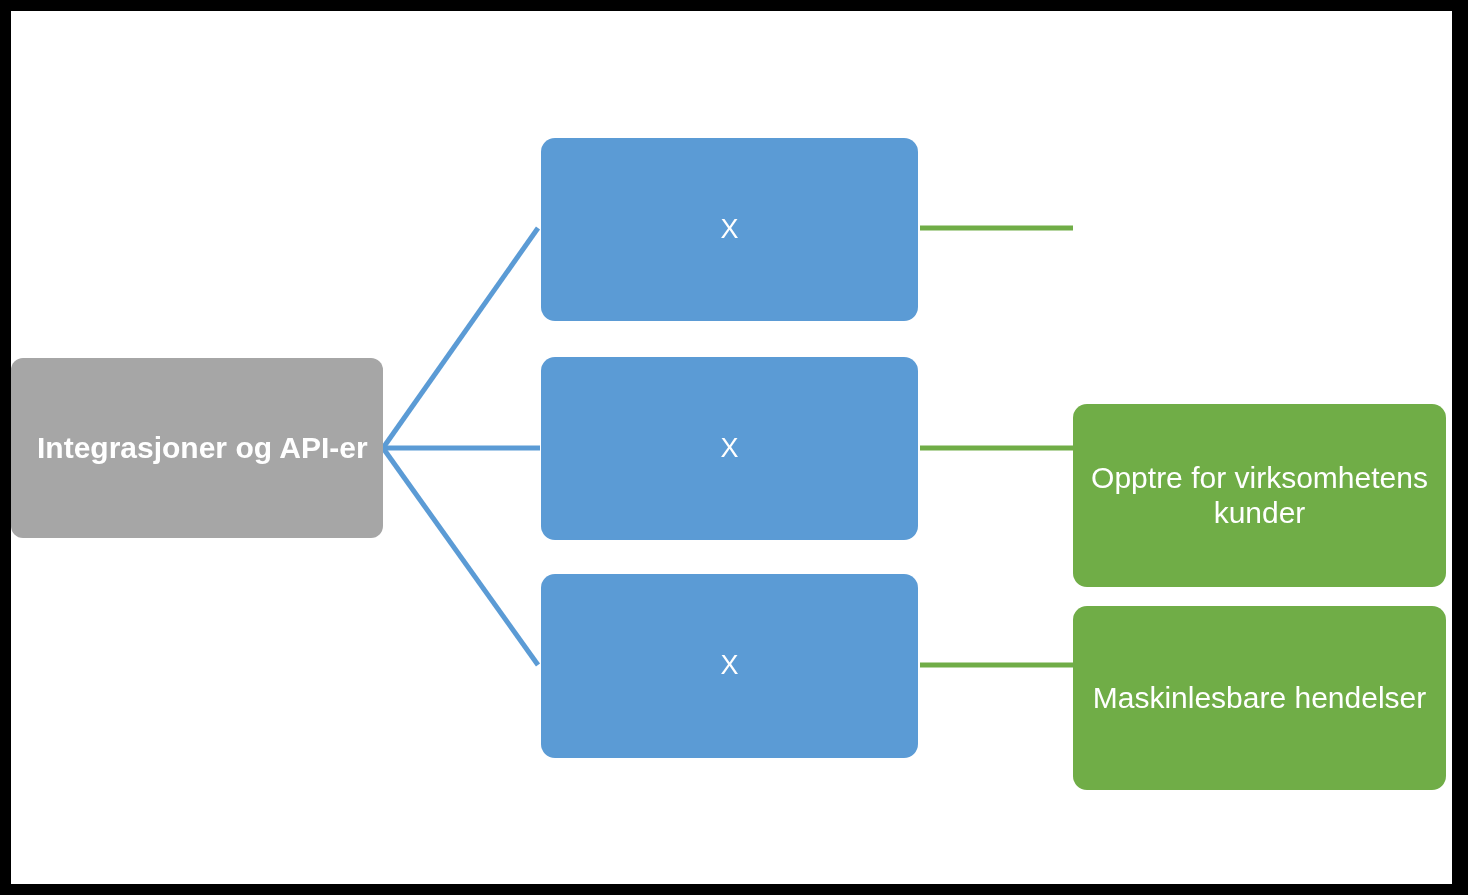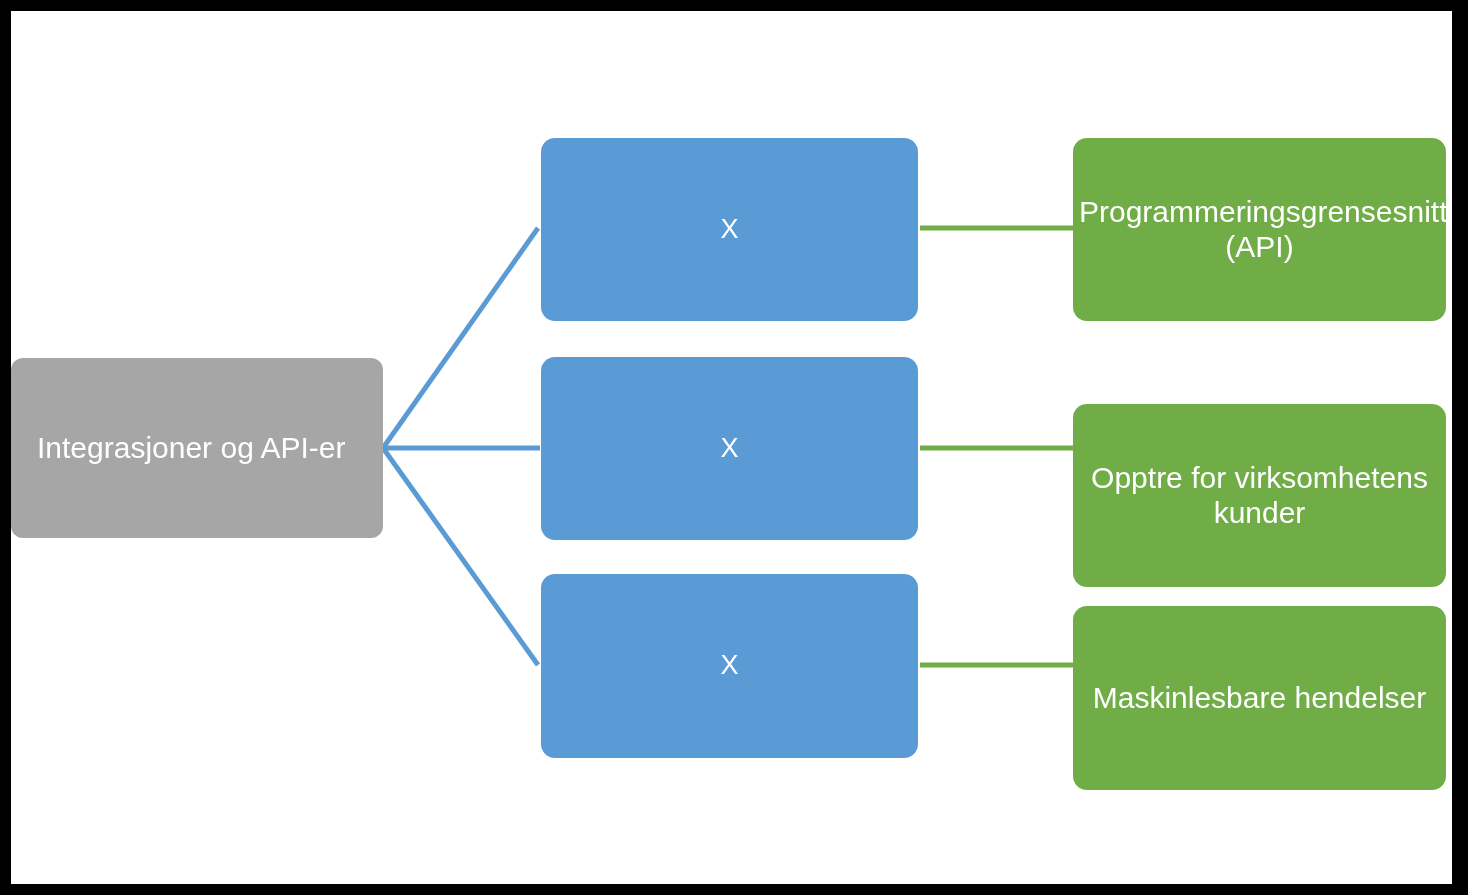--- a/index.html
+++ b/index.html
@@ -71,20 +71,21 @@
     top: 358px;
     width: 372px;
     height: 180px;
     background: #a6a6a6;
     border-radius: 12px;
   }
   .node-root .node-label {
     font-size: 30px;
     text-align: left;
     padding-left: 20px;
+    font-weight: bold;
   }
 
   
   .node-mid {
     left: 541px;
     width: 377px;
     background: #5b9bd5;
   }
   .node-mid .node-label {
     font-size: 27px;
@@ -129,23 +130,20 @@
   <div class="node node-mid mid-1">
     <span class="node-label">X</span>
   </div>
   <div class="node node-mid mid-2">
     <span class="node-label">X</span>
   </div>
   <div class="node node-mid mid-3">
     <span class="node-label">X</span>
   </div>
 
-  <div class="node node-leaf leaf-1">
-    <span class="node-label">Programmeringsgrensesnitt (API)</span>
-  </div>
   <div class="node node-leaf leaf-2">
     <span class="node-label">Opptre for virksomhetens kunder</span>
   </div>
   <div class="node node-leaf leaf-3">
     <span class="node-label">Maskinlesbare hendelser</span>
   </div>
 
   <div class="frame-edge frame-top"></div>
   <div class="frame-edge frame-bottom"></div>
   <div class="frame-edge frame-left"></div>

